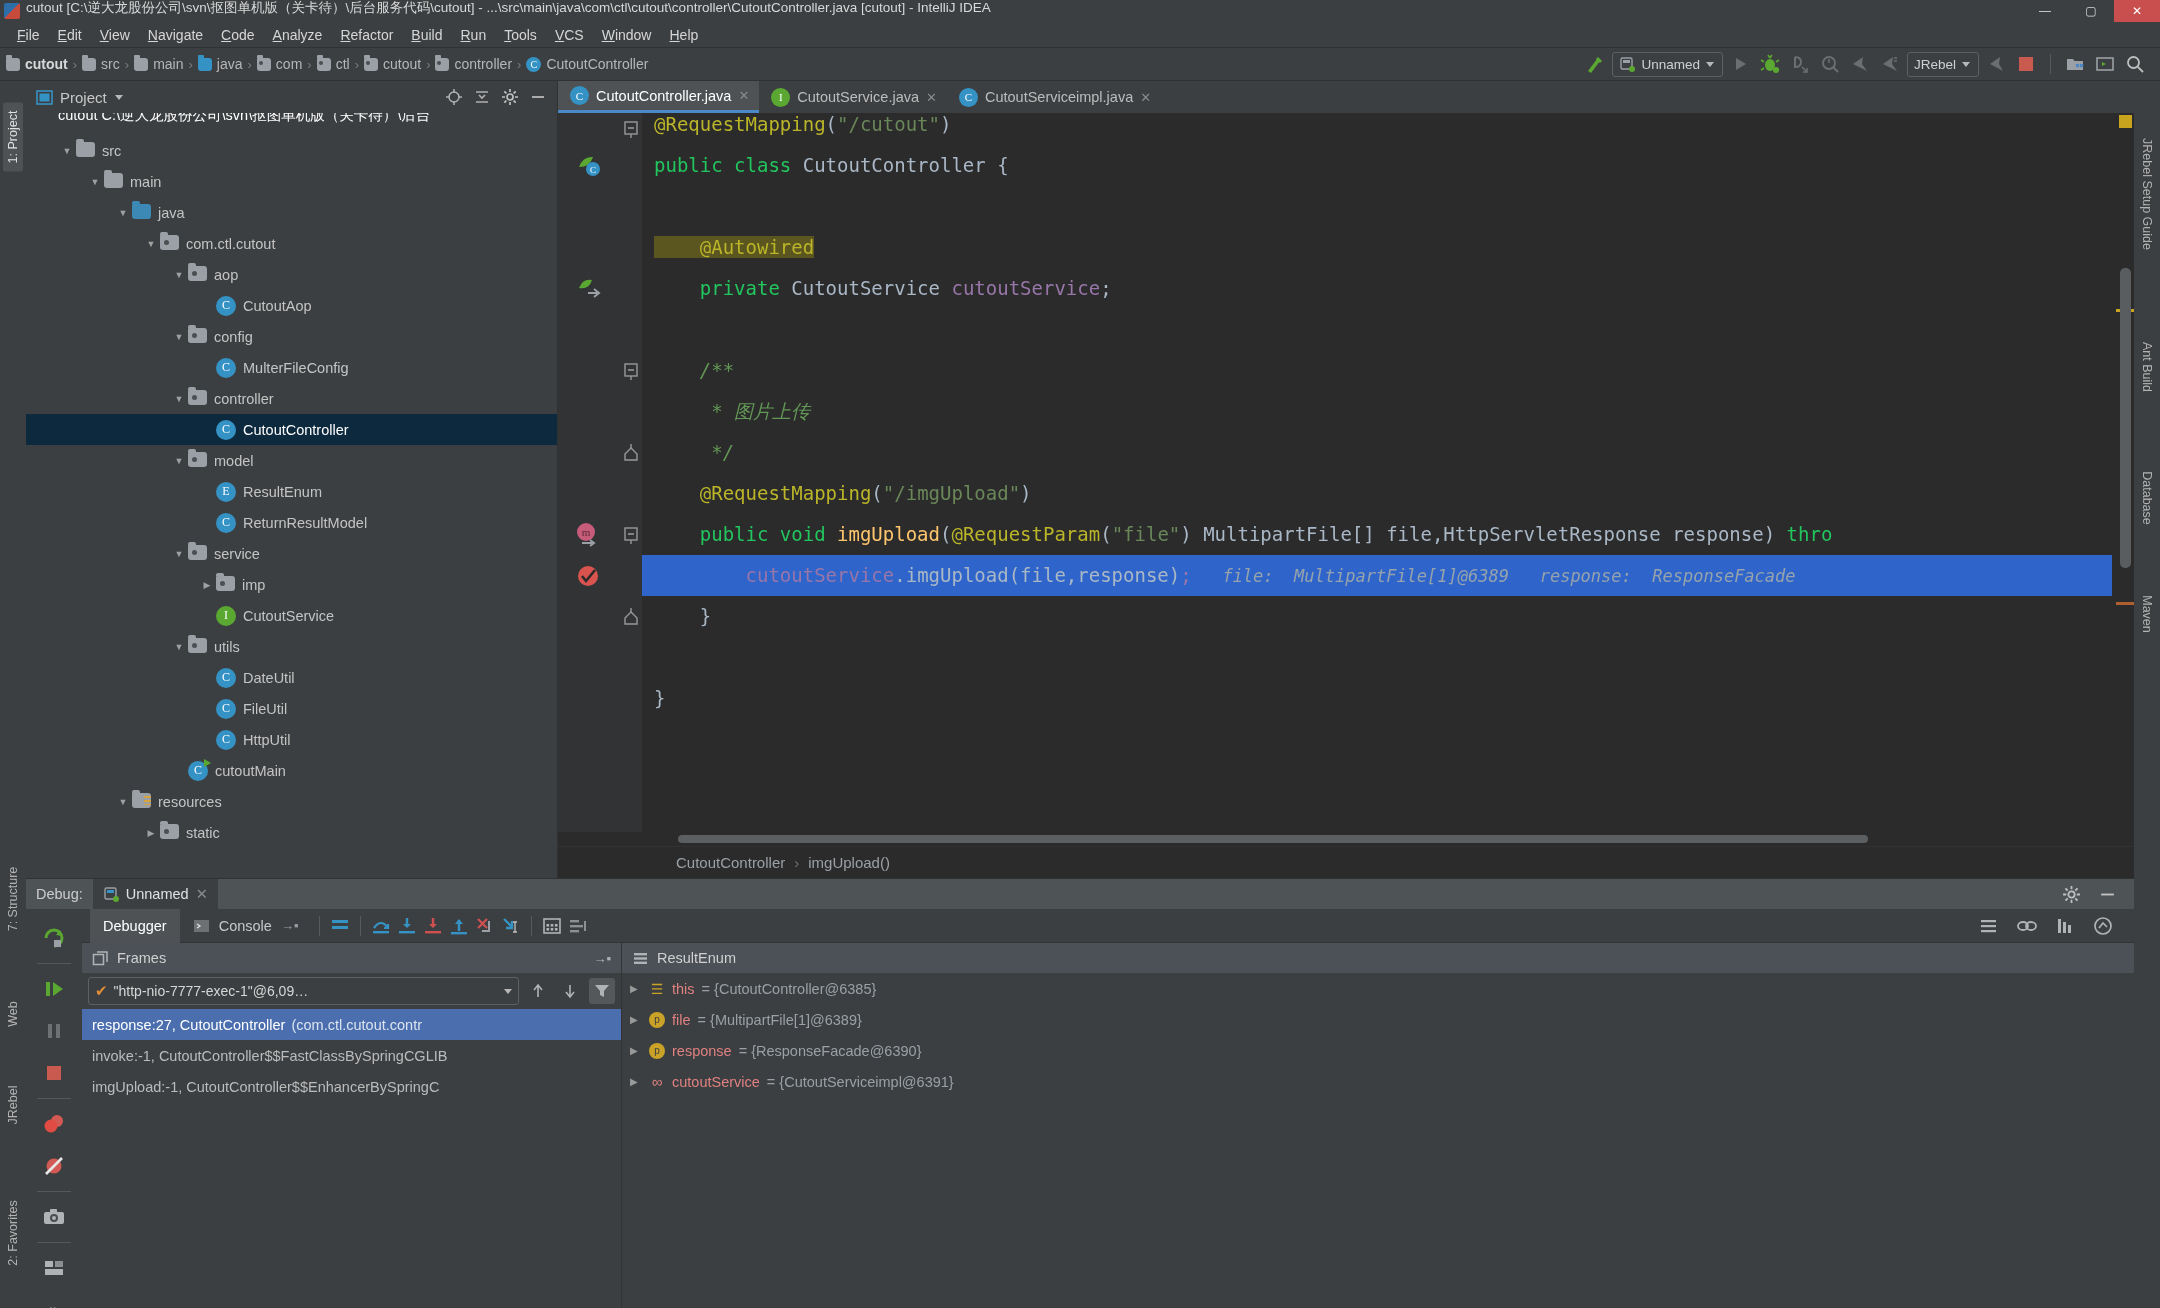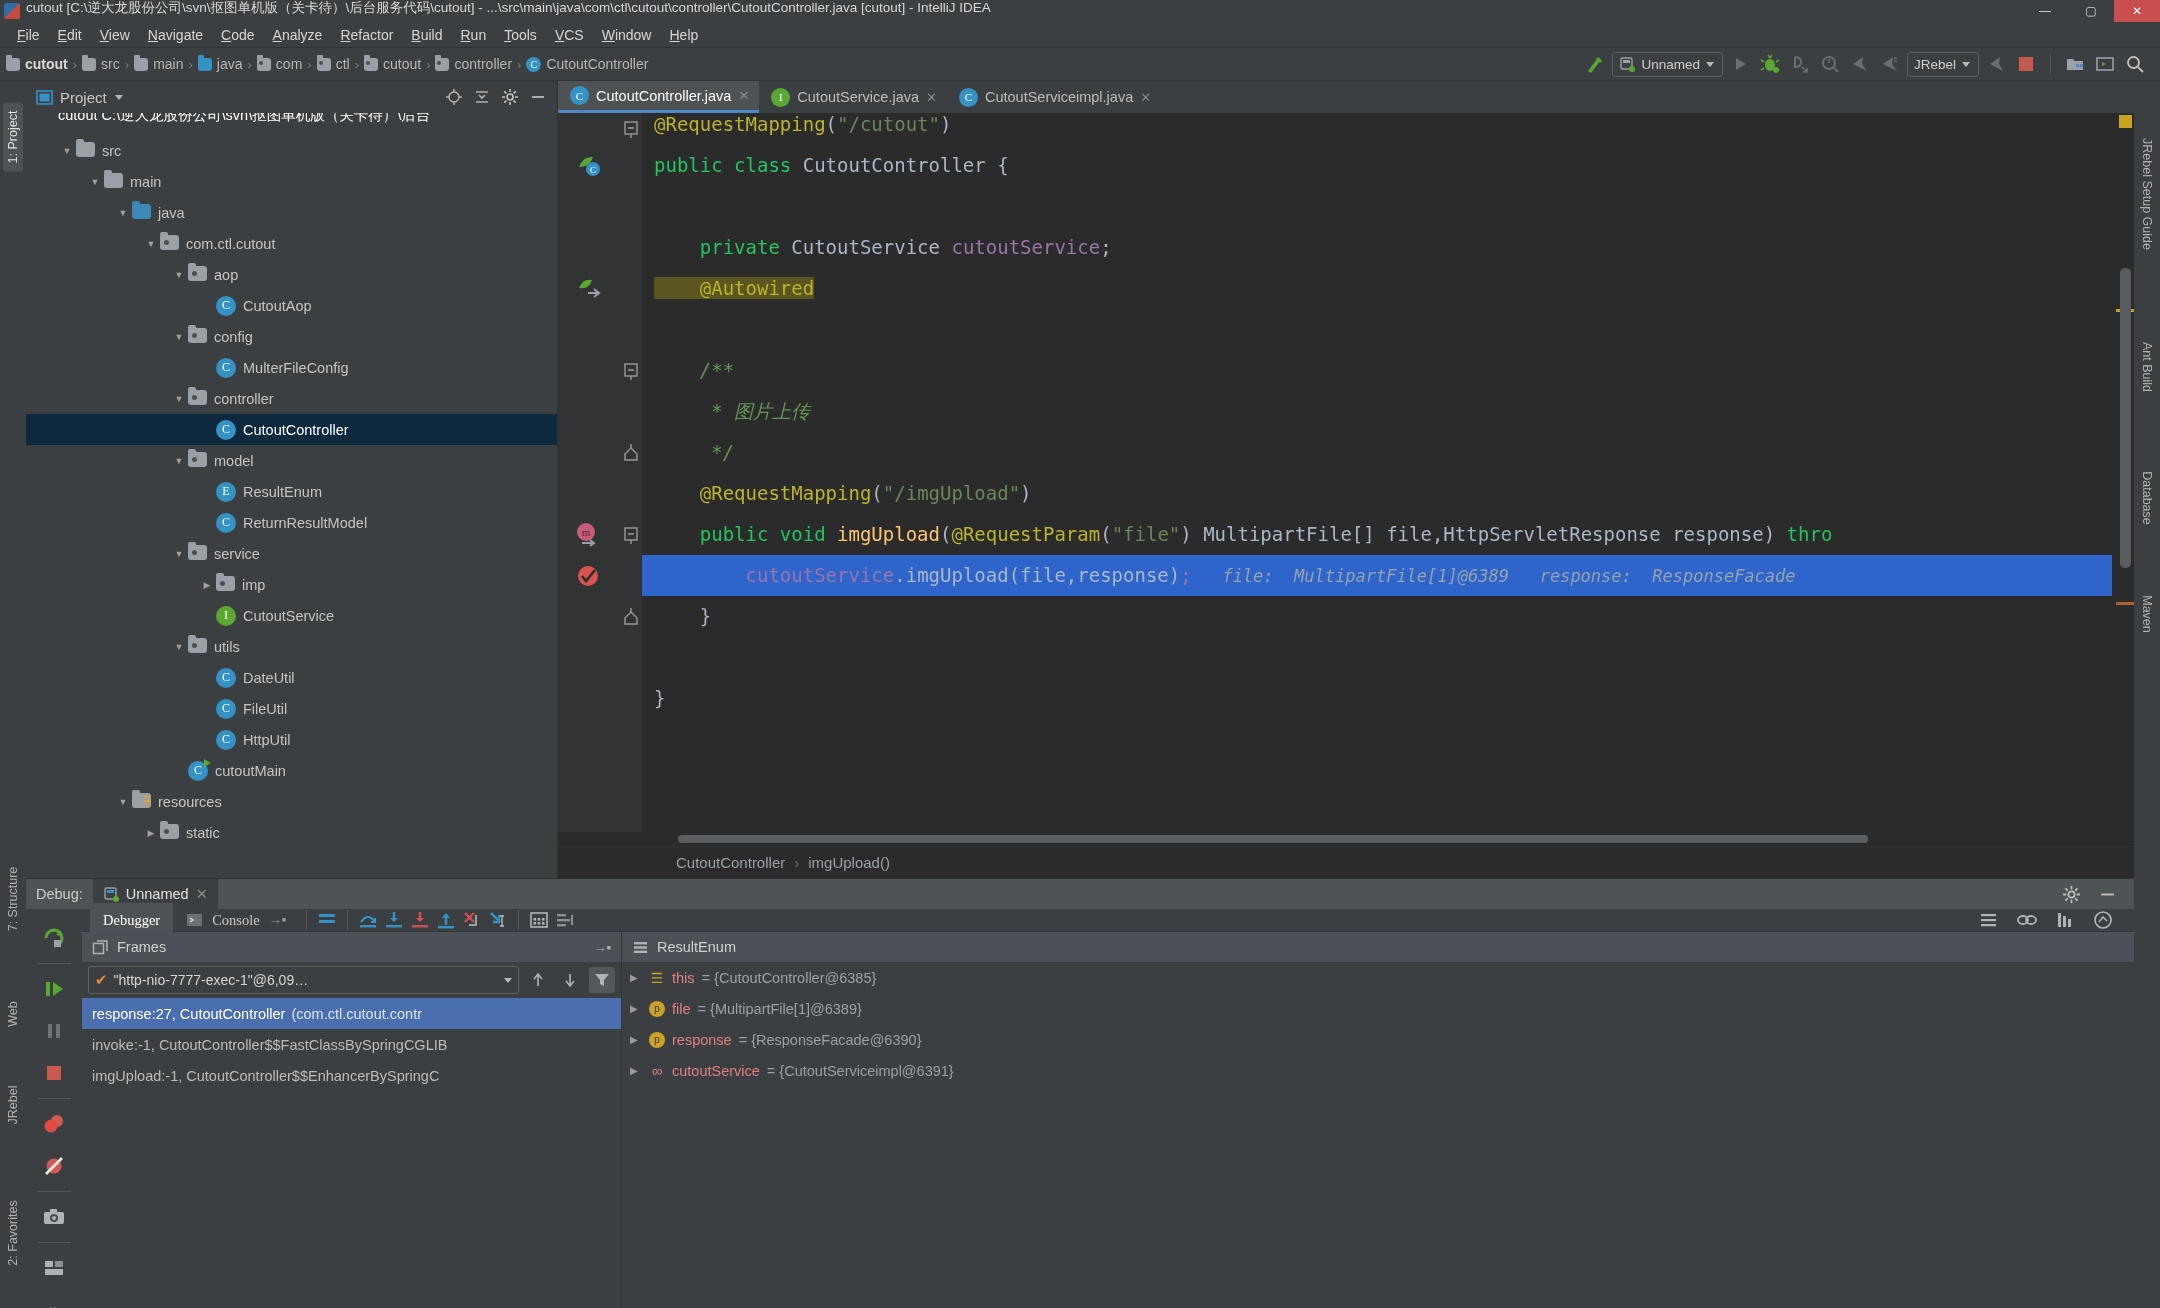--- a/index.html
+++ b/index.html
@@ -135,21 +135,21 @@
   
   #debugpanel{ height:430px; background:#3c3f41; display:flex; flex-direction:column; border-top:1px solid #2f3133;}
   #dbghdr{ height:30px; background:#4e5356; display:flex; align-items:center; padding-left:10px; font-size:14.5px; color:#cdcdcd;}
   #dbghdr .dtab{ height:30px; display:flex; align-items:center; gap:7px; padding:0 10px; background:#3c3f41; margin-left:10px; color:#e0e0e0;}
   #dbghdr .right{ margin-left:auto; display:flex; align-items:center; gap:10px; padding-right:14px;}
   #dbgbody{ flex:1; display:flex; }
   #dbgleft{ width:56px; background:#3c3f41; flex:0 0 56px; display:flex; flex-direction:column; align-items:center; padding-top:8px; gap:0;}
   #dbgleft .dbtn{ height:42px; width:42px; display:flex;align-items:center;justify-content:center;}
   #dbgleft .divd{ width:34px;height:1px;background:#55585a;margin:4px 0;}
   #dbgmain{ flex:1; display:flex; flex-direction:column; min-width:0;}
-  #dbgtoolbar{ height:23px; display:flex; align-items:center; gap:0; padding-left:8px; background:#3c3f41; border-bottom:1px solid #323436;font-family:Liberation Serif, serif;}
+  #dbgtoolbar{ height:34px; display:flex; align-items:center; gap:0; padding-left:8px; background:#3c3f41; border-bottom:1px solid #323436;}
   .dtabbtn{ height:34px; padding:0 13px; display:flex; align-items:center; font-size:14.5px; color:#c8c8c8;}
   .dtabbtn.on{ background:#4e5254; color:#ffffff;}
   .tsep{ width:1px; height:20px; background:#565a5c; margin:0 7px;}
   #panes{ flex:1; display:flex; min-height:0;}
   #framespane{ width:540px; flex:0 0 540px; display:flex; flex-direction:column; border-right:1px solid #323436;}
   .paneHdr{ height:30px; background:#4b5157; display:flex;align-items:center; gap:8px; padding:0 10px; font-size:14.5px; color:#d0d0d0;}
   #threadrow{ height:36px; display:flex; align-items:center; gap:6px; padding:4px 6px;}
   .threadsel{
     flex:1; height:28px; border:1px solid #5c6164; border-radius:3px; background:#3c3f41;
     display:flex; align-items:center; gap:6px; padding:0 6px; font-size:14px; color:#d6d6d6; overflow:hidden; white-space:nowrap;
@@ -636,22 +636,22 @@
                 </svg>
               </div>
               <div style="height: 41px; display: flex; align-items: center; justify-content: center;"></div>
               <div style="height: 41px; display: flex; align-items: center; justify-content: center;"></div>
               <div style="height: 41px; display: flex; align-items: center; justify-content: center;"></div>
             </div>
           <div id="code">
               <div class="cl mono" style="height: 32px; line-height: 22px;"><span class="ann">@RequestMapping</span><span class="txt">(</span><span class="str">"/cutout"</span><span class="txt">)</span></div>
               <div class="cl mono"><span class="kw">public class </span><span class="typ">CutoutController </span><span class="txt">{</span></div>
               <div class="cl mono"></div>
+              <div class="cl mono"><span class="ann autow">    @Autowired</span></div>
               <div class="cl mono"><span class="txt">    </span><span class="kw">private </span><span class="typ">CutoutService </span><span class="fld">cutoutService</span><span class="txt">;</span></div>
-              <div class="cl mono"><span class="ann autow">    @Autowired</span></div>
               <div class="cl mono"></div>
               <div class="cl mono"><span class="cmt">    /**</span></div>
               <div class="cl mono"><span class="cmt">     * 图片上传</span></div>
               <div class="cl mono"><span class="cmt">     */</span></div>
               <div class="cl mono"><span class="txt">    </span><span class="ann">@RequestMapping</span><span class="txt">(</span><span class="str">"/imgUpload"</span><span class="txt">)</span></div>
               <div class="cl mono"><span class="txt">    </span><span class="kw">public void </span><span class="mth">imgUpload</span><span class="txt">(</span><span class="ann">@RequestParam</span><span class="txt">(</span><span class="str">"file"</span><span class="txt">) </span><span class="typ">MultipartFile[] file,HttpServletResponse response</span><span class="txt">) </span><span class="kw">thro</span></div>
               <div class="cl mono hl"><span class="txt">        </span><span class="fld">cutoutService</span><span class="txt">.</span><span class="txt">imgUpload</span><span class="txt">(file,response)</span><span class="fld">;</span><span class="inline-dbg">   file:  MultipartFile[1]@6389   response:  ResponseFacade</span></div>
               <div class="cl mono"><span class="txt">    }</span></div>
               <div class="cl mono"></div>
               <div class="cl mono"><span class="txt">}</span></div>

